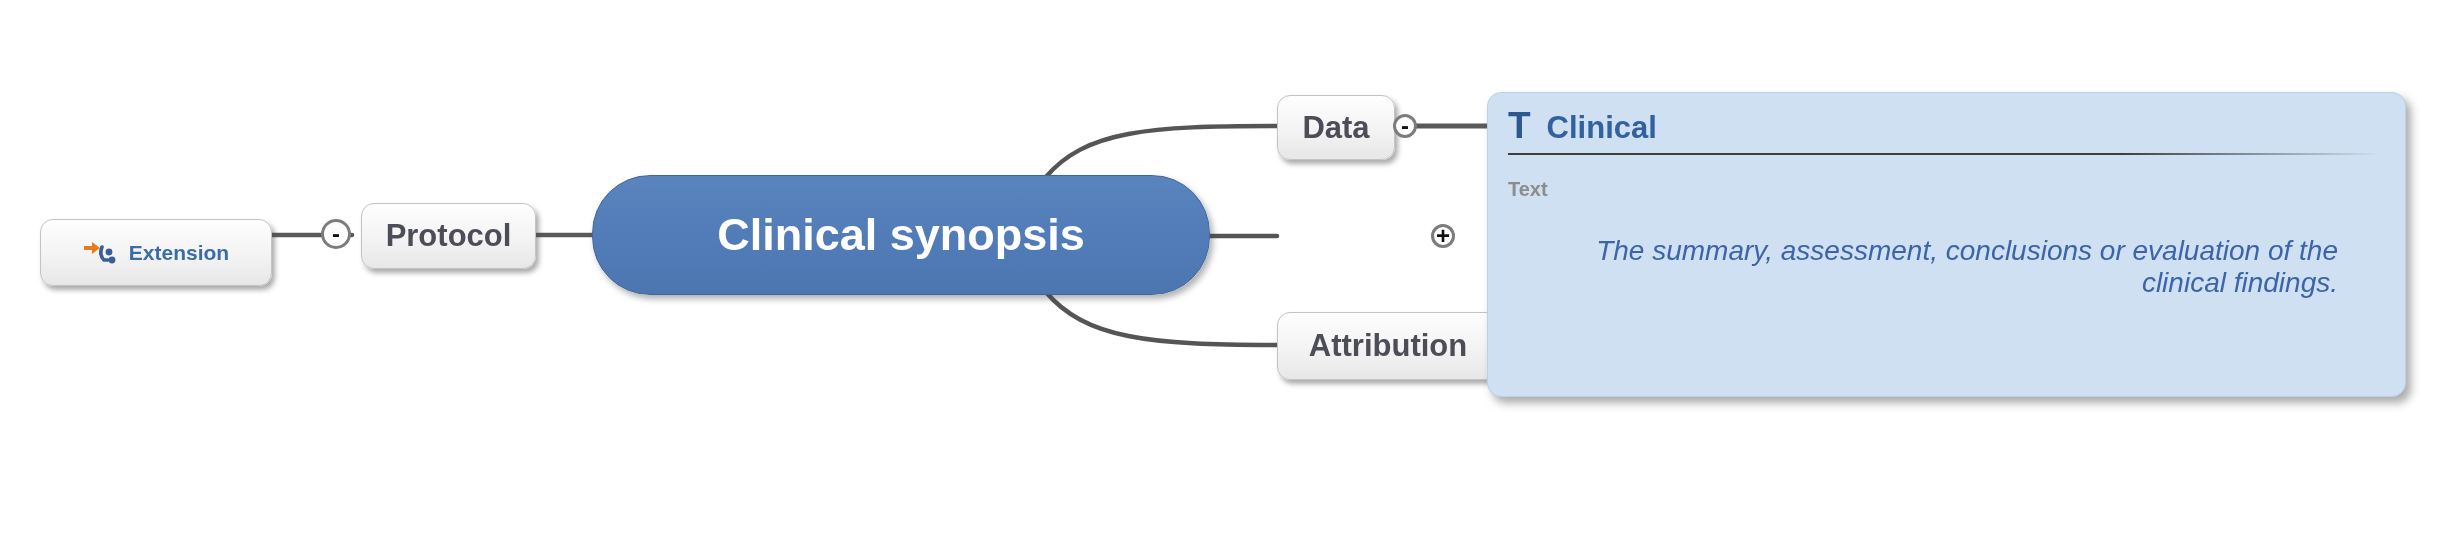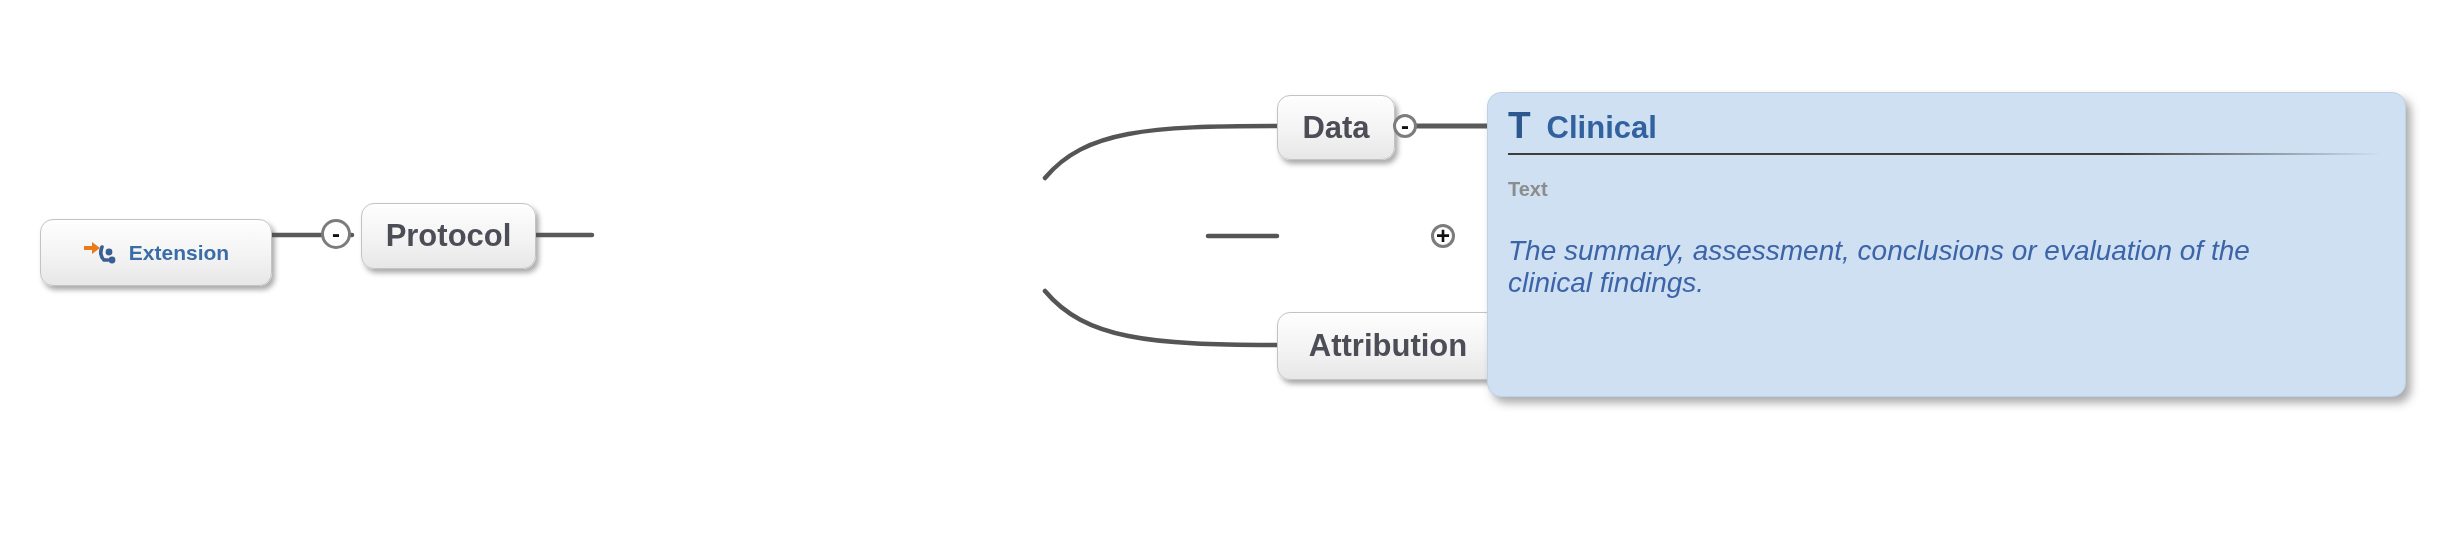--- a/index.html
+++ b/index.html
@@ -47,20 +47,21 @@
   .panel-title{font-size:31px;font-weight:bold;color:#31619f;}
   .panel-divider{
     height:2px;margin-top:6px;
     background:linear-gradient(to right,#3d3d3d 0%,#3d3d3d 70%,rgba(61,61,61,0) 100%);
   }
   .panel-fieldtype{margin-top:18px;font-size:20px;font-weight:bold;color:#8c8c8c;line-height:32px;}
   .panel-cardinality{font-size:28px;color:#8c8c8c;line-height:32px;}
   .panel-desc{
     margin-top:30px;font-size:28px;font-style:italic;color:#3c64a8;line-height:32px;
     max-width:830px;
+    text-align:right;
   }
   .ext-icon{display:inline-block;width:36px;height:30px;flex:0 0 auto;}
   .node-label{white-space:nowrap;}
 </style>
 </head>
 <body>
 
 <div id="canvas">
 
   <svg id="wires" viewBox="0 0 2442 540" xmlns="http://www.w3.org/2000/svg">
@@ -84,20 +85,23 @@
     </span>
     <span class="node-label">Extension</span>
   </div>
 
   <div class="toggle toggle-protocol">-</div>
 
   <div class="node node-protocol">
     <span class="node-label">Protocol</span>
   </div>
 
+  <div class="node node-root">
+    <span class="node-label">Clinical synopsis</span>
+  </div>
 
   <div class="node node-data">
     <span class="node-label">Data</span>
   </div>
   <div class="toggle toggle-data">-</div>
 
   <div class="toggle toggle-header">+</div>
 
   <div class="node node-attribution">
     <span class="node-label">Attribution</span>

